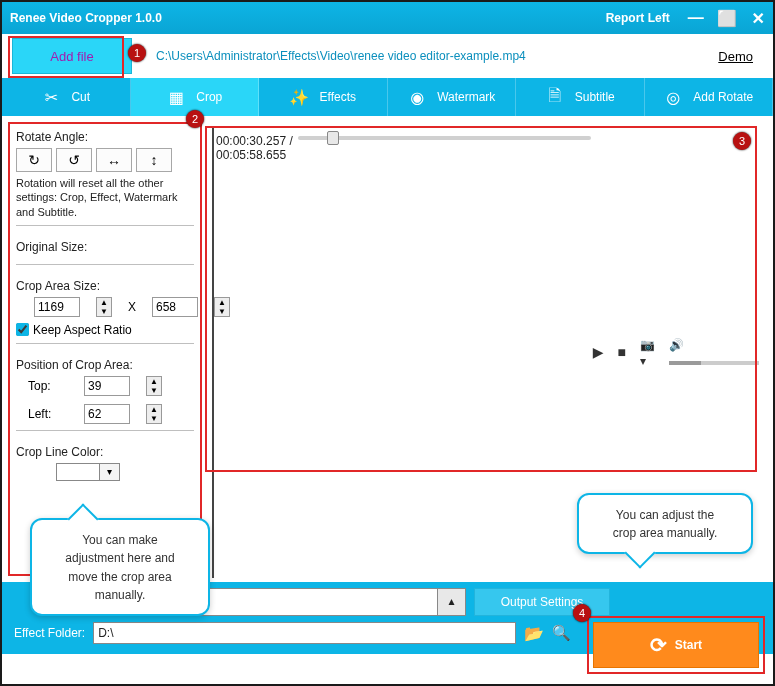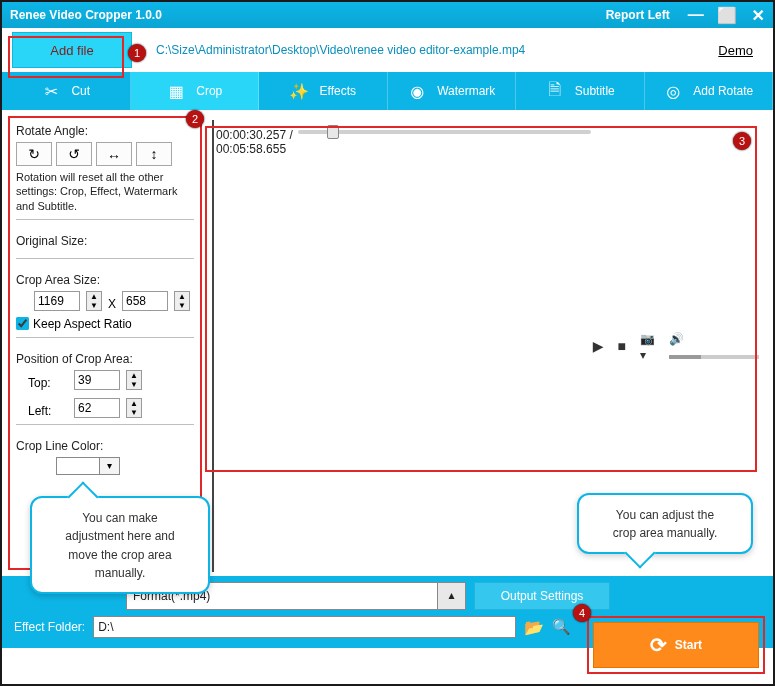--- a/index.html
+++ b/index.html
@@ -1,37 +1,37 @@
 <!DOCTYPE html>
 <html><head>
 <meta charset="utf-8">
 <style>
 *{box-sizing:border-box;margin:0;padding:0;font-family:"Segoe UI",Tahoma,sans-serif;font-size:12px}
 body{background:#fff;width:775px;height:686px;overflow:hidden;border:2px solid #1a1a1a;position:relative}
-.titlebar{height:26px;background:linear-gradient(#0db5e6,#0aa5d4);color:#fff;display:flex;align-items:center;padding:0 8px;font-weight:bold}
+.titlebar{height:32px;background:linear-gradient(#0db5e6,#0aa5d4);color:#fff;display:flex;align-items:center;padding:0 8px;font-weight:bold}
 .titlebar .title{flex:1}
 .titlebar .report{margin-right:18px;font-size:12px;font-weight:bold}
 .winbtns{display:flex;gap:14px;align-items:center}
 .winbtns span{font-size:16px;font-weight:bold;cursor:pointer}
 .toprow{height:44px;display:flex;align-items:center;padding:4px 10px}
-.addfile{width:120px;height:36px;background:#2ad6f8;color:#7f1d1d;border:1px solid #18b7d8;display:flex;align-items:center;justify-content:center;font-size:13px}
+.addfile{width:120px;height:36px;background:#2ad6f8;color:#a21caf;border:1px solid #18b7d8;display:flex;align-items:center;justify-content:center;font-size:13px}
 .path{flex:1;padding-left:24px;color:#0b8fbd;font-size:12px}
 .demo{text-decoration:underline;color:#000;font-size:13px;margin-right:10px}
 .tabs{height:38px;background:#0db5e6;display:flex}
 .tab{flex:1;display:flex;align-items:center;justify-content:center;gap:10px;color:#fff;border-right:1px solid rgba(255,255,255,0.25);font-size:12px}
 .tab.active{background:#2ad6f8}
 .tab .icon{width:20px;height:20px;display:inline-flex;align-items:center;justify-content:center;font-size:16px}
 .body{display:flex;height:466px;background:#fff}
 .side{width:194px;border:2px solid #e12728;margin:6px 0 6px 6px;padding:6px;display:flex;flex-direction:column;gap:4px}
 .side .grp{border-bottom:1px solid #bfbfbf;padding-bottom:6px;margin-bottom:10px}
 .side .lbl{font-size:12px;color:#222;margin-bottom:4px}
 .rotbtns{display:flex;gap:4px;margin:4px 0}
 .rotbtns button{width:36px;height:24px;border:1px solid #a7a7a7;background:#fcfcfc;font-size:14px}
 .note{font-size:11px;color:#222;line-height:1.3;margin-top:4px}
-.numrow{display:flex;align-items:flex-end;gap:6px;margin-top:2px}
+.numrow{display:flex;align-items:center;gap:16px;margin-top:2px}
 .numin{width:46px;height:20px;border:1px solid #999;padding-left:3px;background:#fff}
 .spin{display:flex;flex-direction:column;border:1px solid #999}
 .spin span{width:14px;height:9px;background:#eee;font-size:8px;text-align:center;line-height:9px}
 .check{display:flex;align-items:center;gap:4px;margin-top:6px}
 .check input{accent-color:#0db5e6}
 .poslbl{width:40px}
 .colorsel{display:flex;align-items:center;gap:0;margin-left:40px;margin-top:4px}
 .colorswatch{width:44px;height:18px;border:1px solid #888;background:#fff}
 .colorbtn{width:20px;height:18px;border:1px solid #888;border-left:none;background:#f4f4f4;font-size:10px;text-align:center;line-height:16px}
 .preview{flex:1;padding:10px 12px 4px 10px;display:flex;flex-direction:row}
@@ -59,21 +59,21 @@
 .brow{display:flex;align-items:center;gap:8px}
 .fmtsel{flex:0 0 340px;display:flex;margin-left:112px}
 .fmtsel .txt{flex:1;height:28px;background:#fff;color:#222;border:1px solid #888;padding-left:6px;line-height:26px}
 .fmtsel .arrow{width:28px;height:28px;background:#e8e8e8;border:1px solid #888;border-left:none;text-align:center;line-height:24px;color:#222}
 .outsettings{width:136px;height:28px;background:#36c7ee;border:1px solid #22b4dc;color:#fff;text-align:center;line-height:26px;font-size:12px}
 .startbtn{width:166px;height:46px;background:#ff8a1c;border:1px solid #e87400;color:#fff;display:flex;align-items:center;justify-content:center;gap:8px;font-size:18px;font-weight:bold;position:absolute;right:14px;bottom:16px;z-index:4}
 .startbox{position:absolute;right:8px;bottom:10px;width:178px;height:58px;border:2px solid #e12728;z-index:3}
 .folderin{flex:1;height:22px;background:#fff;color:#222;border:1px solid #888;padding-left:4px}
 .badge{position:absolute;width:18px;height:18px;background:#b81111;color:#fff;border-radius:50%;font-size:11px;text-align:center;line-height:18px;z-index:10;box-shadow:0 0 2px #000}
 .callout{position:absolute;background:#fff;border:2px solid #0db5e6;border-radius:12px;padding:10px 24px;color:#333;font-size:14px;text-align:center;line-height:1.3;z-index:8;box-shadow:0 2px 6px rgba(0,0,0,0.2)}
-.callout.left{left:28px;bottom:90px;width:180px}
+.callout.left{left:28px;bottom:68px;width:180px}
 .callout.right{right:20px;bottom:130px;width:176px}
 .callout .tail{position:absolute;width:22px;height:22px;background:#fff;border-left:2px solid #0db5e6;border-top:2px solid #0db5e6;transform:rotate(45deg)}
 .callout.left .tail{top:-12px;left:40px}
 .callout.right .tail{bottom:-12px;left:50px;transform:rotate(225deg)}
 .addfilebox{position:absolute;left:6px;top:34px;width:116px;height:42px;border:2px solid #e12728;z-index:5;pointer-events:none}
 .previewbox{position:absolute;right:16px;top:124px;width:552px;height:346px;border:2px solid #e12728;z-index:5;pointer-events:none}
 </style>
 </head>
 <body>
 
@@ -85,21 +85,21 @@
     <span>⬜</span>
     <span>✕</span>
   </div>
 </div>
 
 <div class="addfilebox"></div>
 <div class="badge" style="left:126px;top:42px">1</div>
 
 <div class="toprow">
   <div class="addfile">Add file</div>
-  <div class="path">C:\Size\Administrator\Desktop\Video\renee video editor-example.mp4</div>
+  <div class="path">C:\Users\Administrator\Effects\Video\renee video editor-example.mp4</div>
   <a class="demo">Demo</a>
 </div>
 
 <div class="tabs">
   <div class="tab">
       <span class="icon">✂</span>
       <span>Cut</span>
     </div>
   <div class="tab active">
       <span class="icon">▦</span>

